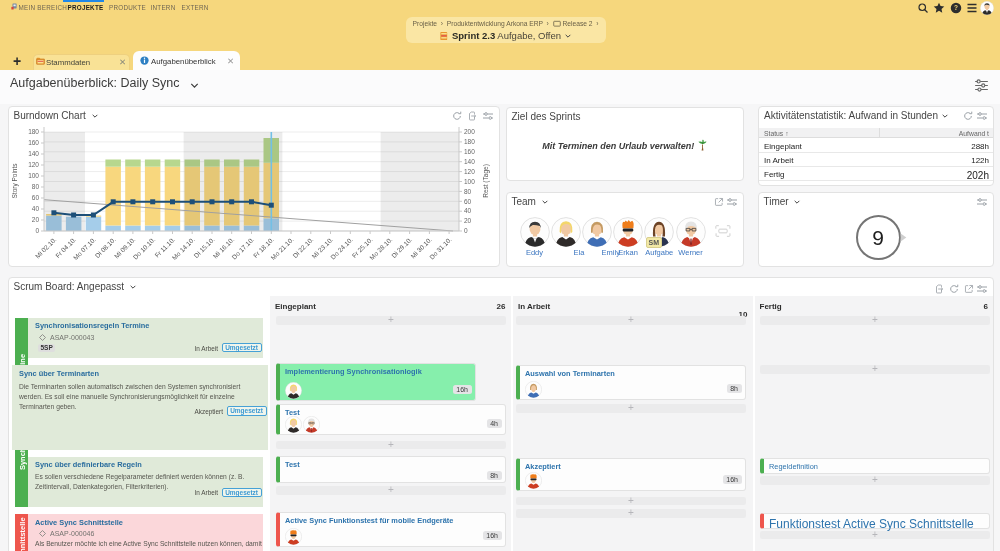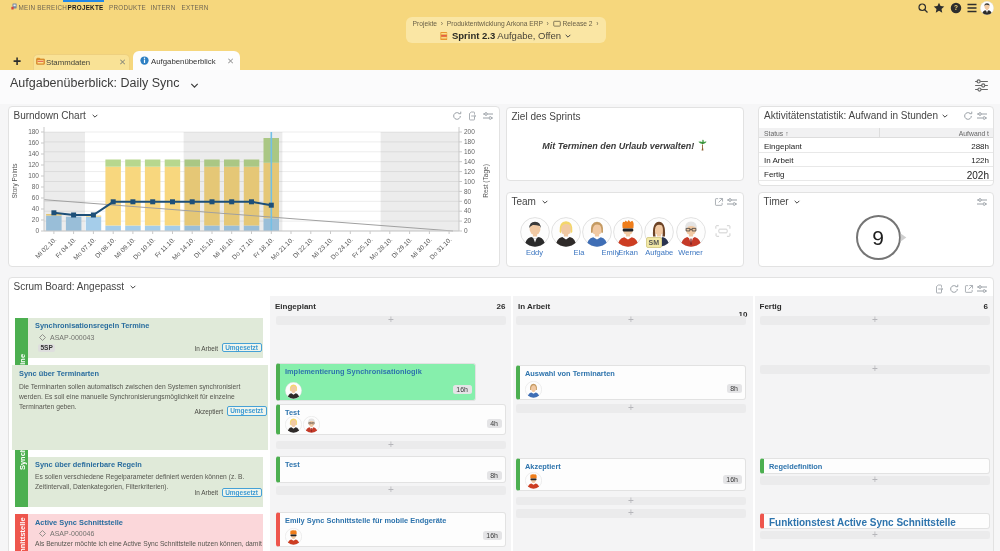--- a/index.html
+++ b/index.html
@@ -676,27 +676,27 @@
           <rect x="13" y="15.4" width="14" height="3.8" rx="1.7" fill="#20242b"></rect>
         </g>
       </svg>
     </div>
     <div style="position:absolute;right:3.5px;top:16px;background:#e4e4e6;border-radius:2.5px;padding:1px 3.5px;font-size:7px;color:#3a3a3a">16h</div>
   </div>
 <div style="position:absolute;left:516px;top:496.5px;width:230px;height:8.5px;background:#ebebec;border-radius:2px">
     <div style="position:absolute;left:50%;top:50%;transform:translate(-50%,-54%);color:#b6b6ba;font-size:10px;line-height:1">+</div>
   </div>
 <div style="position:absolute;left:760px;top:457.5px;width:230px;height:16px;background:#fdfdfd;border:1px solid #e2e2e2;border-left:4px solid #4caf50;border-radius:3px;box-sizing:border-box">
-    <div style="position:absolute;left:5px;top:3px;right:18px;font-size:7.4px;font-weight:bold;color:#2e74ad;white-space:nowrap;overflow:hidden">Regeldefinition</div>
+    <div style="position:absolute;left:5px;top:3px;right:18px;font-size:7.4px;font-weight:normal;color:#2e74ad;white-space:nowrap;overflow:hidden">Regeldefinition</div>
   </div>
 <div style="position:absolute;left:760px;top:476px;width:230px;height:8.5px;background:#ebebec;border-radius:2px">
     <div style="position:absolute;left:50%;top:50%;transform:translate(-50%,-54%);color:#b6b6ba;font-size:10px;line-height:1">+</div>
   </div>
 <div style="position:absolute;left:276px;top:511.5px;width:230px;height:35px;background:#fdfdfd;border:1px solid #e2e2e2;border-left:4px solid #ee564d;border-radius:3px;box-sizing:border-box">
-    <div style="position:absolute;left:5px;top:3px;right:5px;font-size:7.4px;font-weight:bold;color:#2e74ad;white-space:nowrap;overflow:hidden">Emily Sync Schnittstelle für mobile Endgeräte</div>
+    <div style="position:absolute;left:5px;top:3px;right:5px;font-size:7.4px;font-weight:bold;color:#2e74ad;white-space:nowrap;overflow:hidden">Active Sync Funktionstest für mobile Endgeräte</div>
     <div style="position:absolute;left:5px;top:15px">
       <svg width="17" height="17" viewBox="0 0 40 40">
         <defs>
           <clipPath id="cerkan17">
             <circle cx="20" cy="20" r="19.5"></circle>
           </clipPath>
         </defs>
         <circle cx="20" cy="20" r="19.2" fill="#fdfdfd" stroke="#d8d8d8" stroke-width="1"></circle>
         <g clip-path="url(#cerkan17)">
           <rect x="17.2" y="21" width="5.6" height="5" fill="#f1c9a3"></rect>
@@ -706,16 +706,16 @@
           <rect x="13" y="15.4" width="14" height="3.8" rx="1.7" fill="#20242b"></rect>
         </g>
       </svg>
     </div>
     <div style="position:absolute;right:3.5px;top:18px;background:#e4e4e6;border-radius:2.5px;padding:1px 3.5px;font-size:7px;color:#3a3a3a">16h</div>
   </div>
 <div style="position:absolute;left:516px;top:509px;width:230px;height:8.5px;background:#ebebec;border-radius:2px">
     <div style="position:absolute;left:50%;top:50%;transform:translate(-50%,-54%);color:#b6b6ba;font-size:10px;line-height:1">+</div>
   </div>
 <div style="position:absolute;left:760px;top:512.5px;width:230px;height:16px;background:#fdfdfd;border:1px solid #e2e2e2;border-left:4px solid #ee564d;border-radius:3px;box-sizing:border-box">
-    <div style="position:absolute;left:5px;top:3px;right:5px;font-size:10px;font-weight:bold;color:#2e74ad;white-space:nowrap;overflow:hidden">Funktionstest Active Sync Schnittstelle</div>
+    <div style="position:absolute;left:5px;top:3px;right:5px;font-size:12px;font-weight:normal;color:#2e74ad;white-space:nowrap;overflow:hidden">Funktionstest Active Sync Schnittstelle</div>
   </div>
 <div style="position:absolute;left:760px;top:530.5px;width:230px;height:8.5px;background:#ebebec;border-radius:2px">
     <div style="position:absolute;left:50%;top:50%;transform:translate(-50%,-54%);color:#b6b6ba;font-size:10px;line-height:1">+</div>
   </div>
 </body></html>

